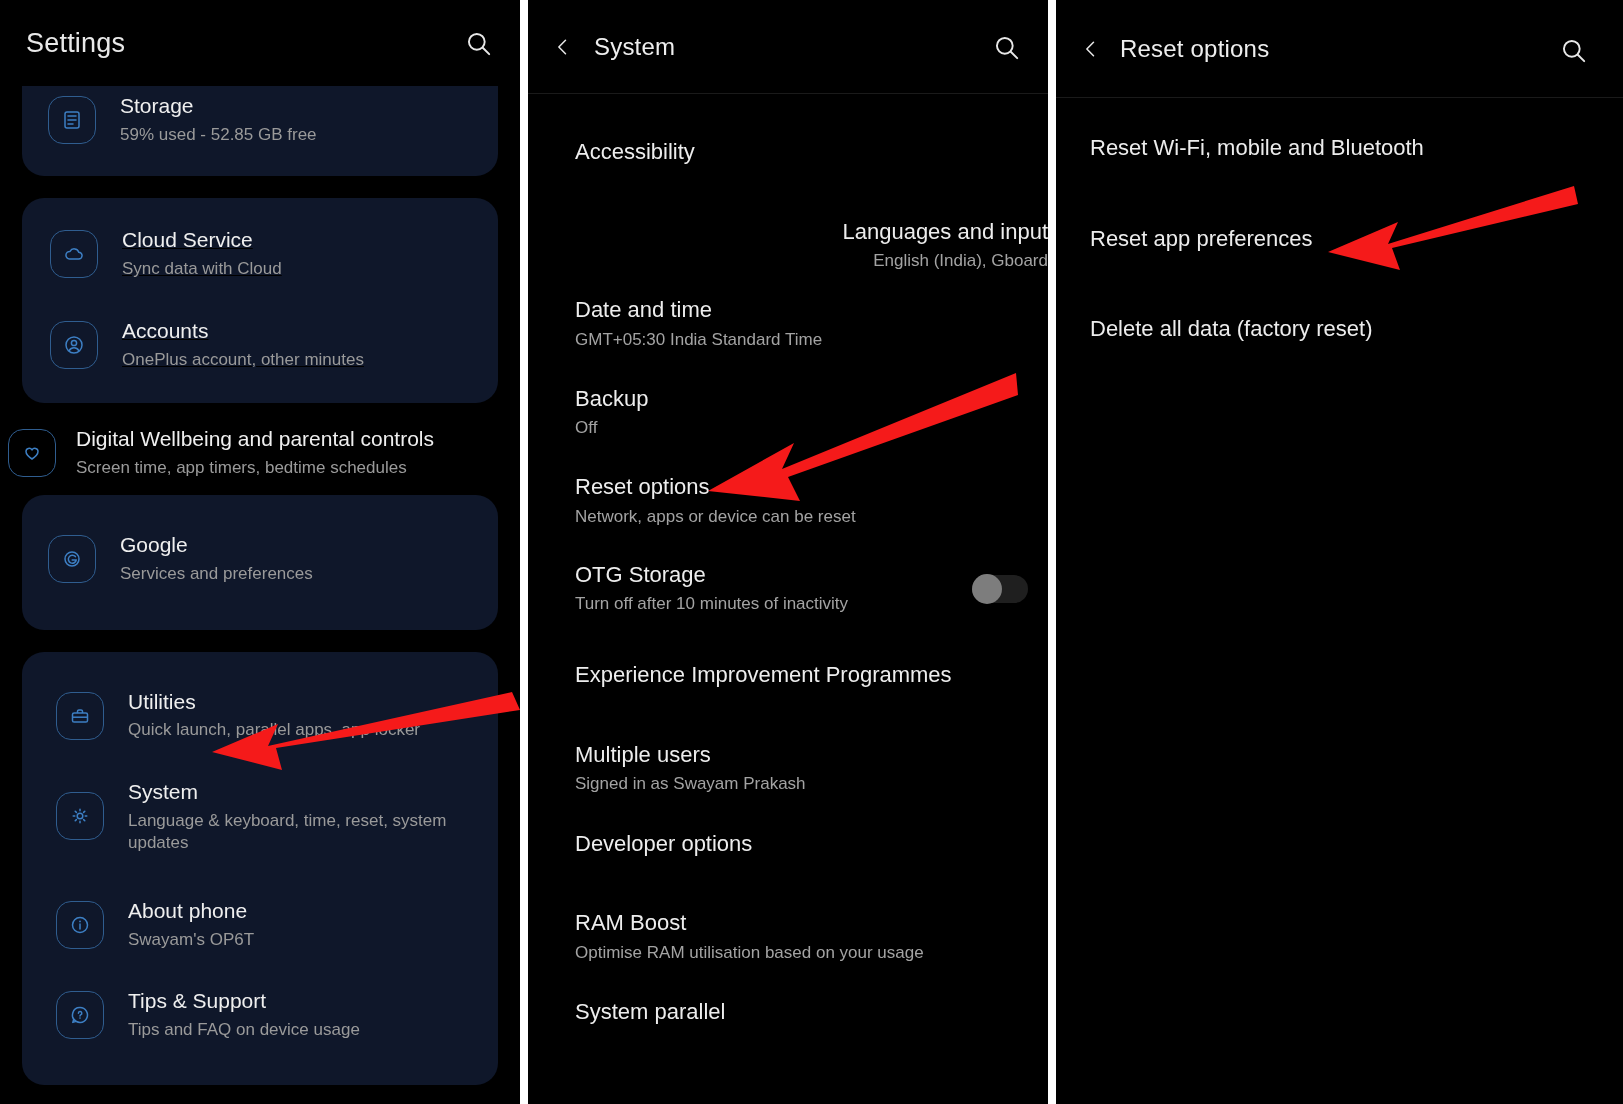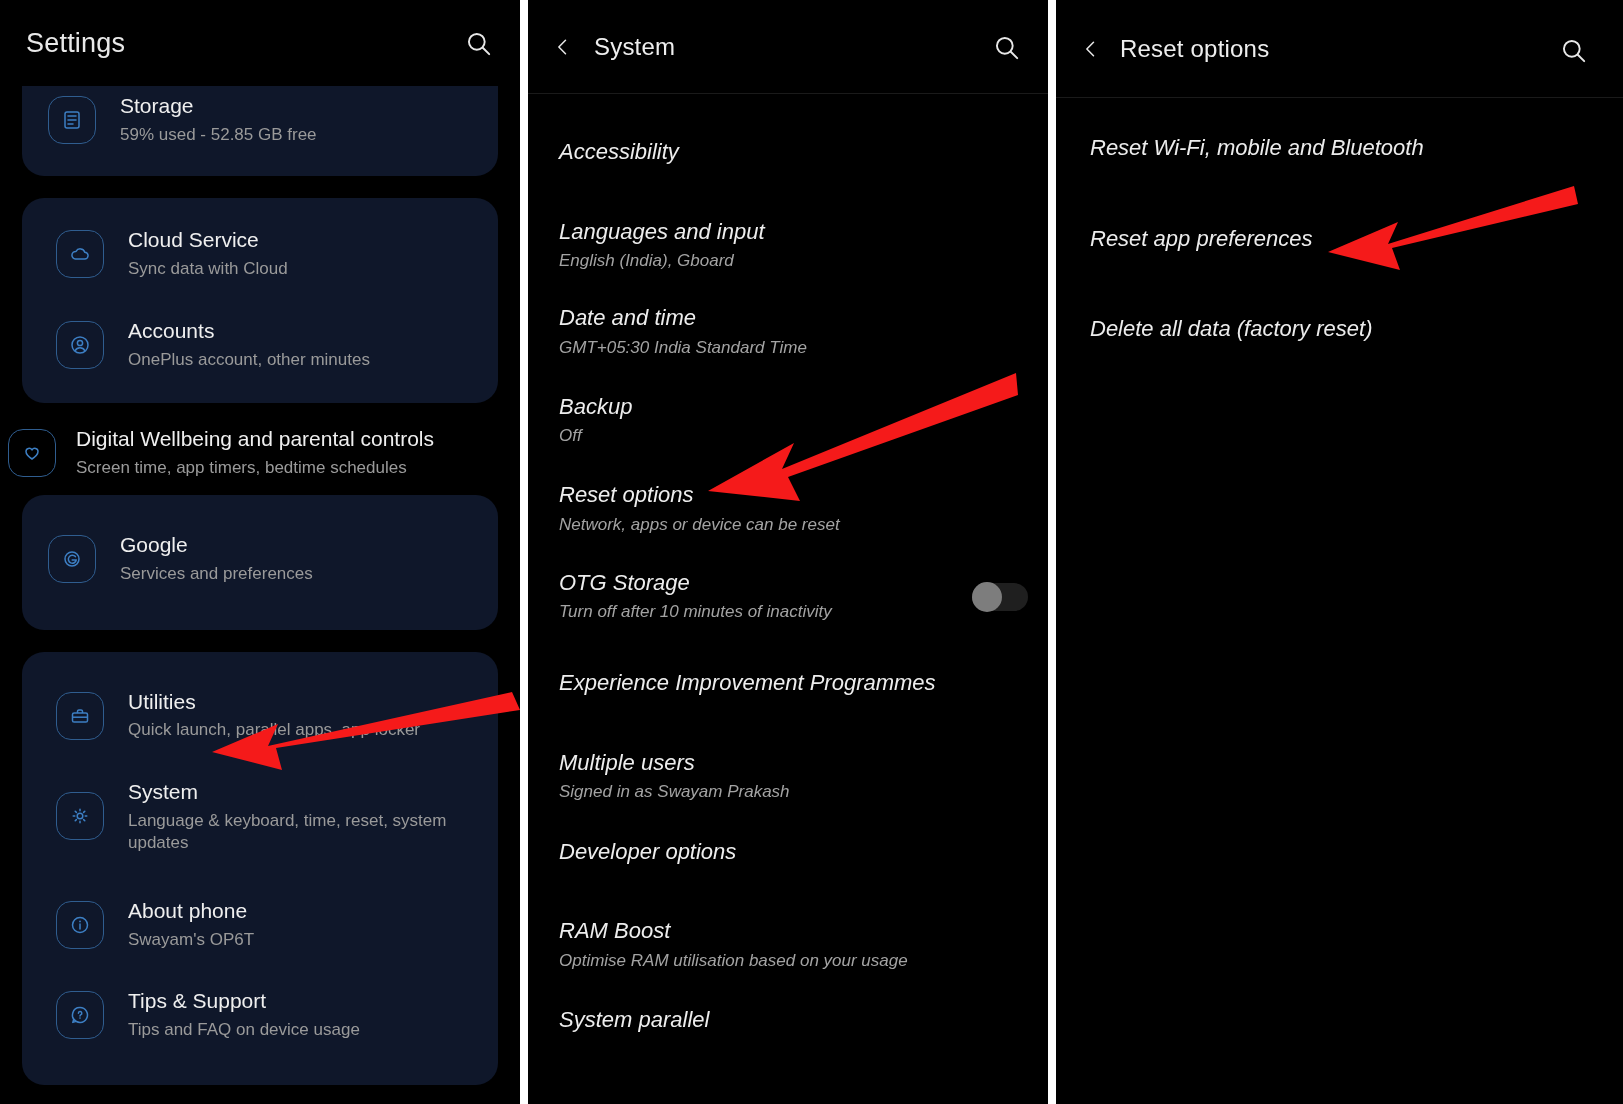--- a/index.html
+++ b/index.html
@@ -135,23 +135,22 @@
   }
 
   
   .srow.wellbeing { padding-left: 8px; padding-top: 16px; padding-bottom: 16px; }
   .srow.wellbeing .sicon { margin-right: 20px; }
   .srow.wellbeing .stitle { font-size: 21px; }
 
   
   .plist { padding-top: 28px; }
   .prow {
-    padding: 0 0 0 31px;
+    padding: 0 0 0 47px;
     margin-bottom: 0;
-    font-style: italic;
   }
   .prow .ptitle {
     font-size: 22px;
     color: #ededed;
     line-height: 1.25;
     font-weight: 400;
   }
   .prow .psub {
     font-size: 17px;
     color: #a3a3a3;
@@ -220,21 +219,21 @@
           </span>
           <span class="stext">
             <span class="stitle">Storage</span>
             <span class="ssub" style="display:block">59% used - 52.85 GB free</span>
           </span>
         </div>
       </div>
 
       <div class="gap"></div>
 
-      <div class="card" style="padding:10px 8px 14px;">
+      <div class="card" style="padding:10px 2px 14px;text-decoration:underline;">
         <div class="srow">
           <span class="sicon">
             <svg viewBox="0 0 24 24" fill="none" stroke="currentColor" stroke-width="1.5">
               <path d="M7.5 17h9a3.4 3.4 0 0 0 .3-6.8A4.8 4.8 0 0 0 8 9.4 3.6 3.6 0 0 0 7.5 17z" stroke-linejoin="round"></path>
             </svg>
           </span>
           <span class="stext">
             <span class="stitle">Cloud Service</span>
             <span class="ssub" style="display:block">Sync data with Cloud</span>
           </span>
@@ -366,21 +365,21 @@
         </svg>
       </span>
     </div>
 
     <div class="plist" style="padding-top:44px;">
 
       <div class="prow" style="margin-bottom:52px;">
         <div class="ptitle">Accessibility</div>
       </div>
 
-      <div class="prow" style="margin-bottom:32px;">
+      <div class="prow" style="margin-bottom:24px;text-align:right;">
         <div class="ptitle">Languages and input</div>
         <div class="psub">English (India), Gboard</div>
       </div>
 
       <div class="prow" style="margin-bottom:34px;">
         <div class="ptitle">Date and time</div>
         <div class="psub">GMT+05:30 India Standard Time</div>
       </div>
 
       <div class="prow" style="margin-bottom:34px;">

